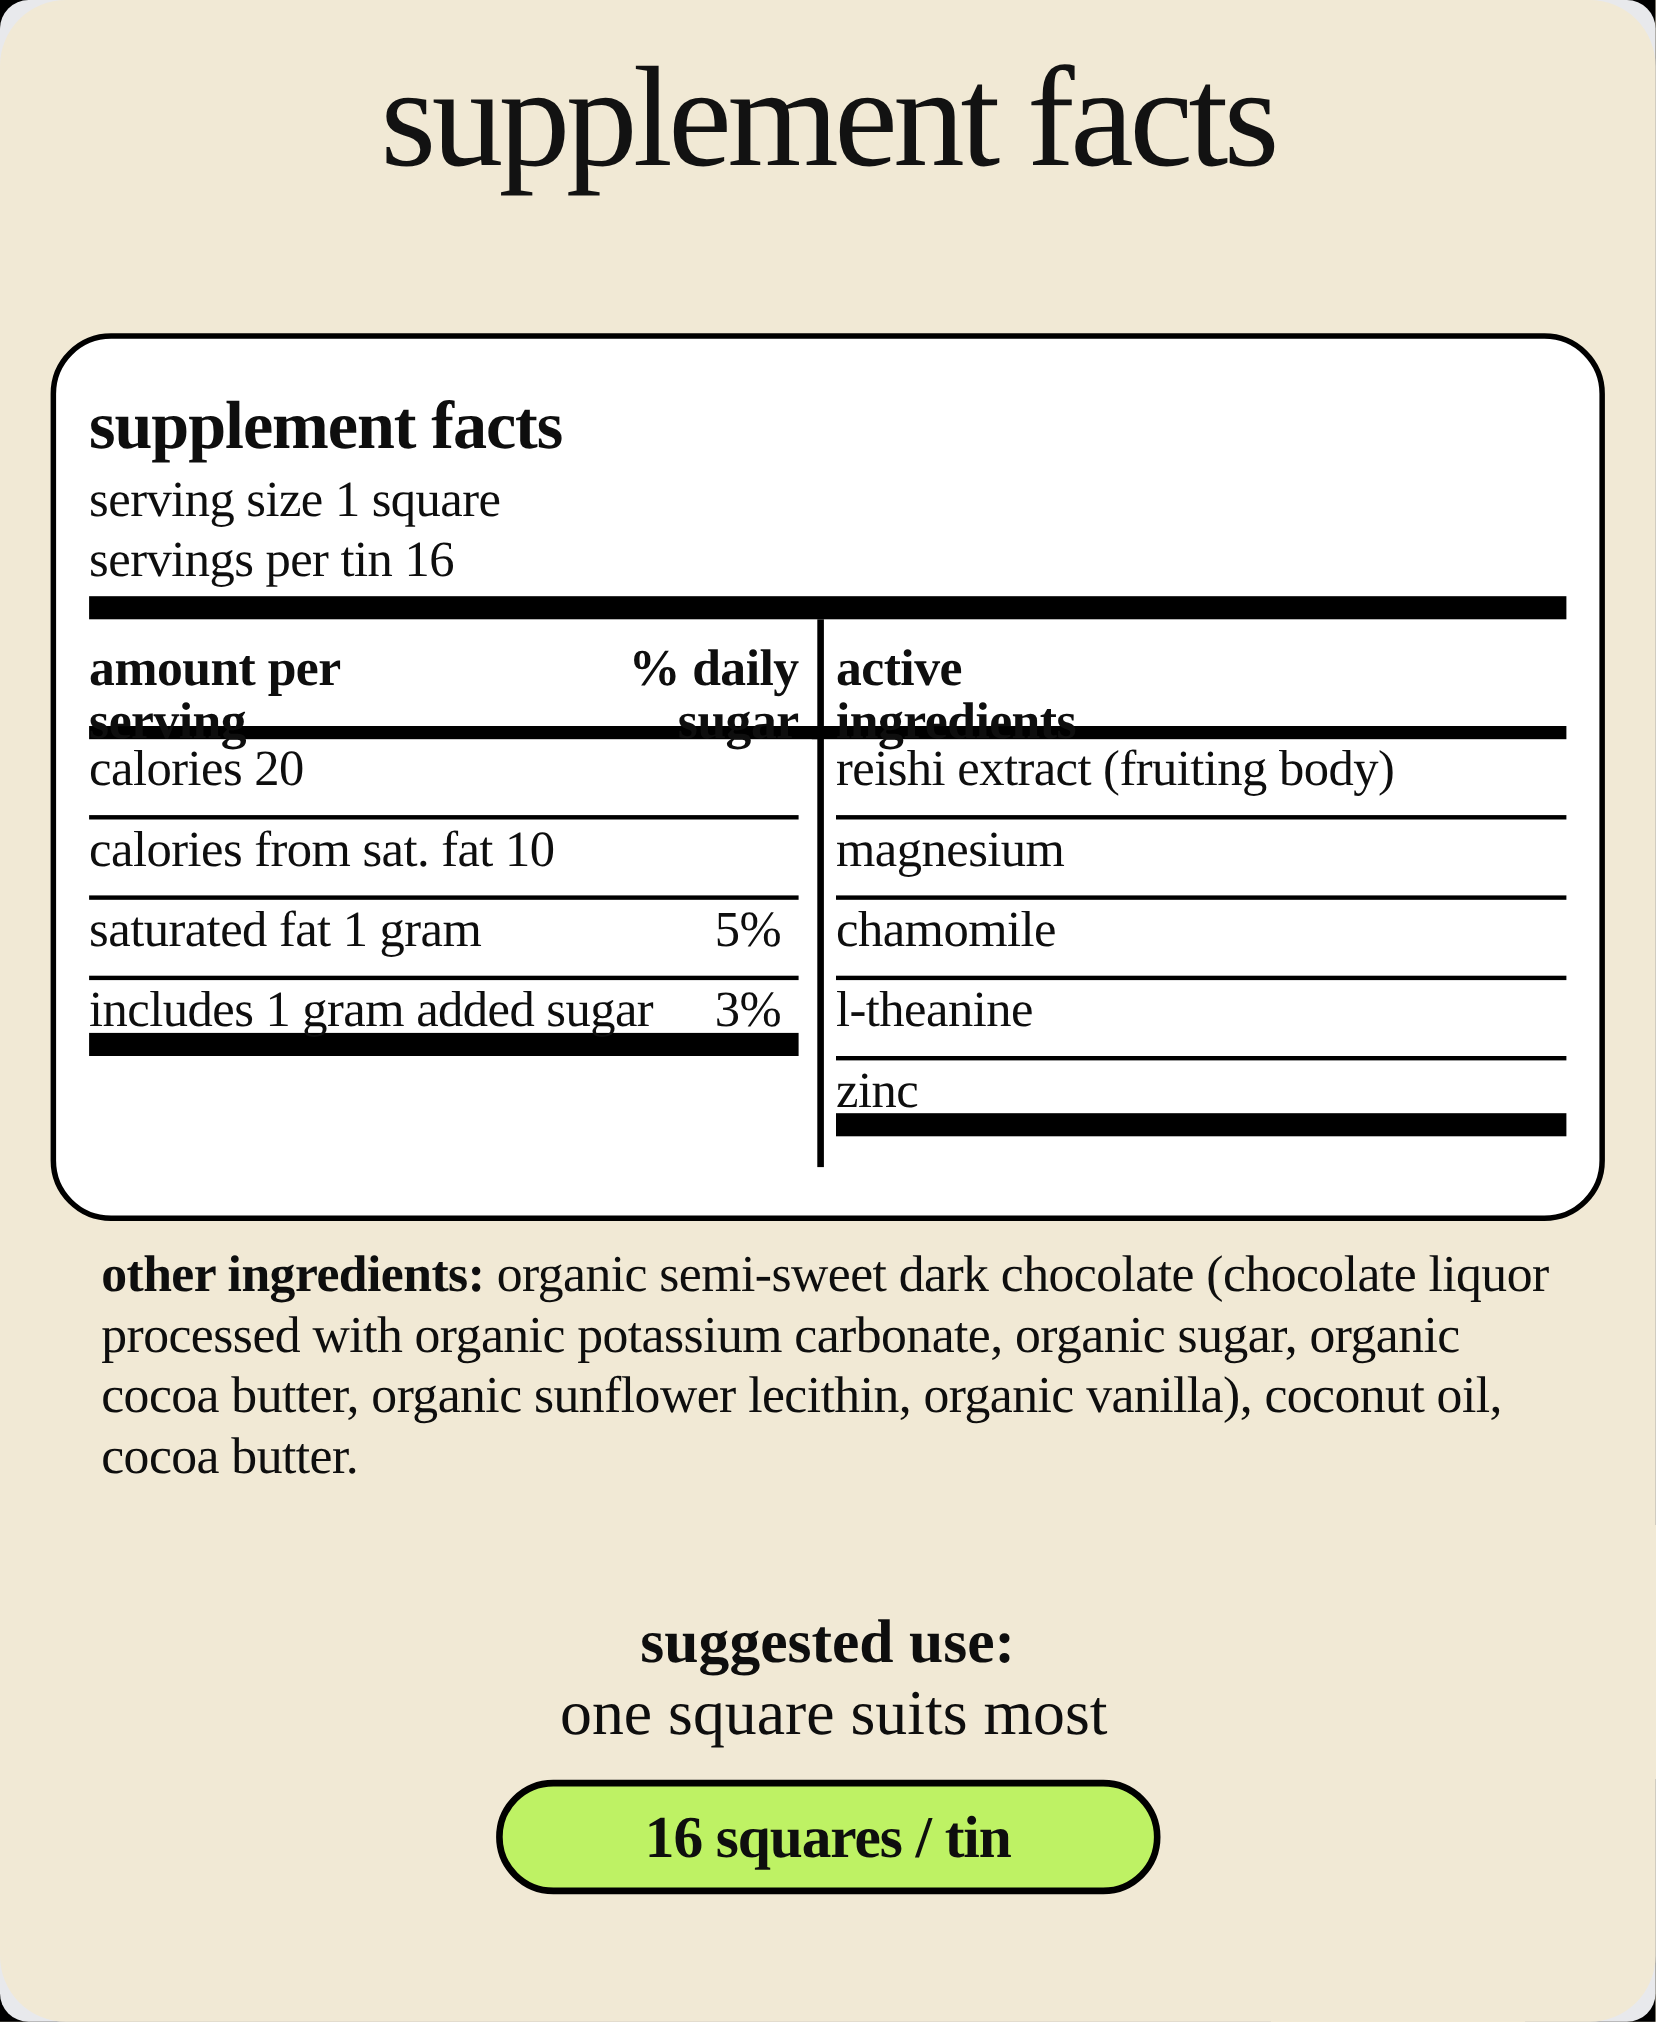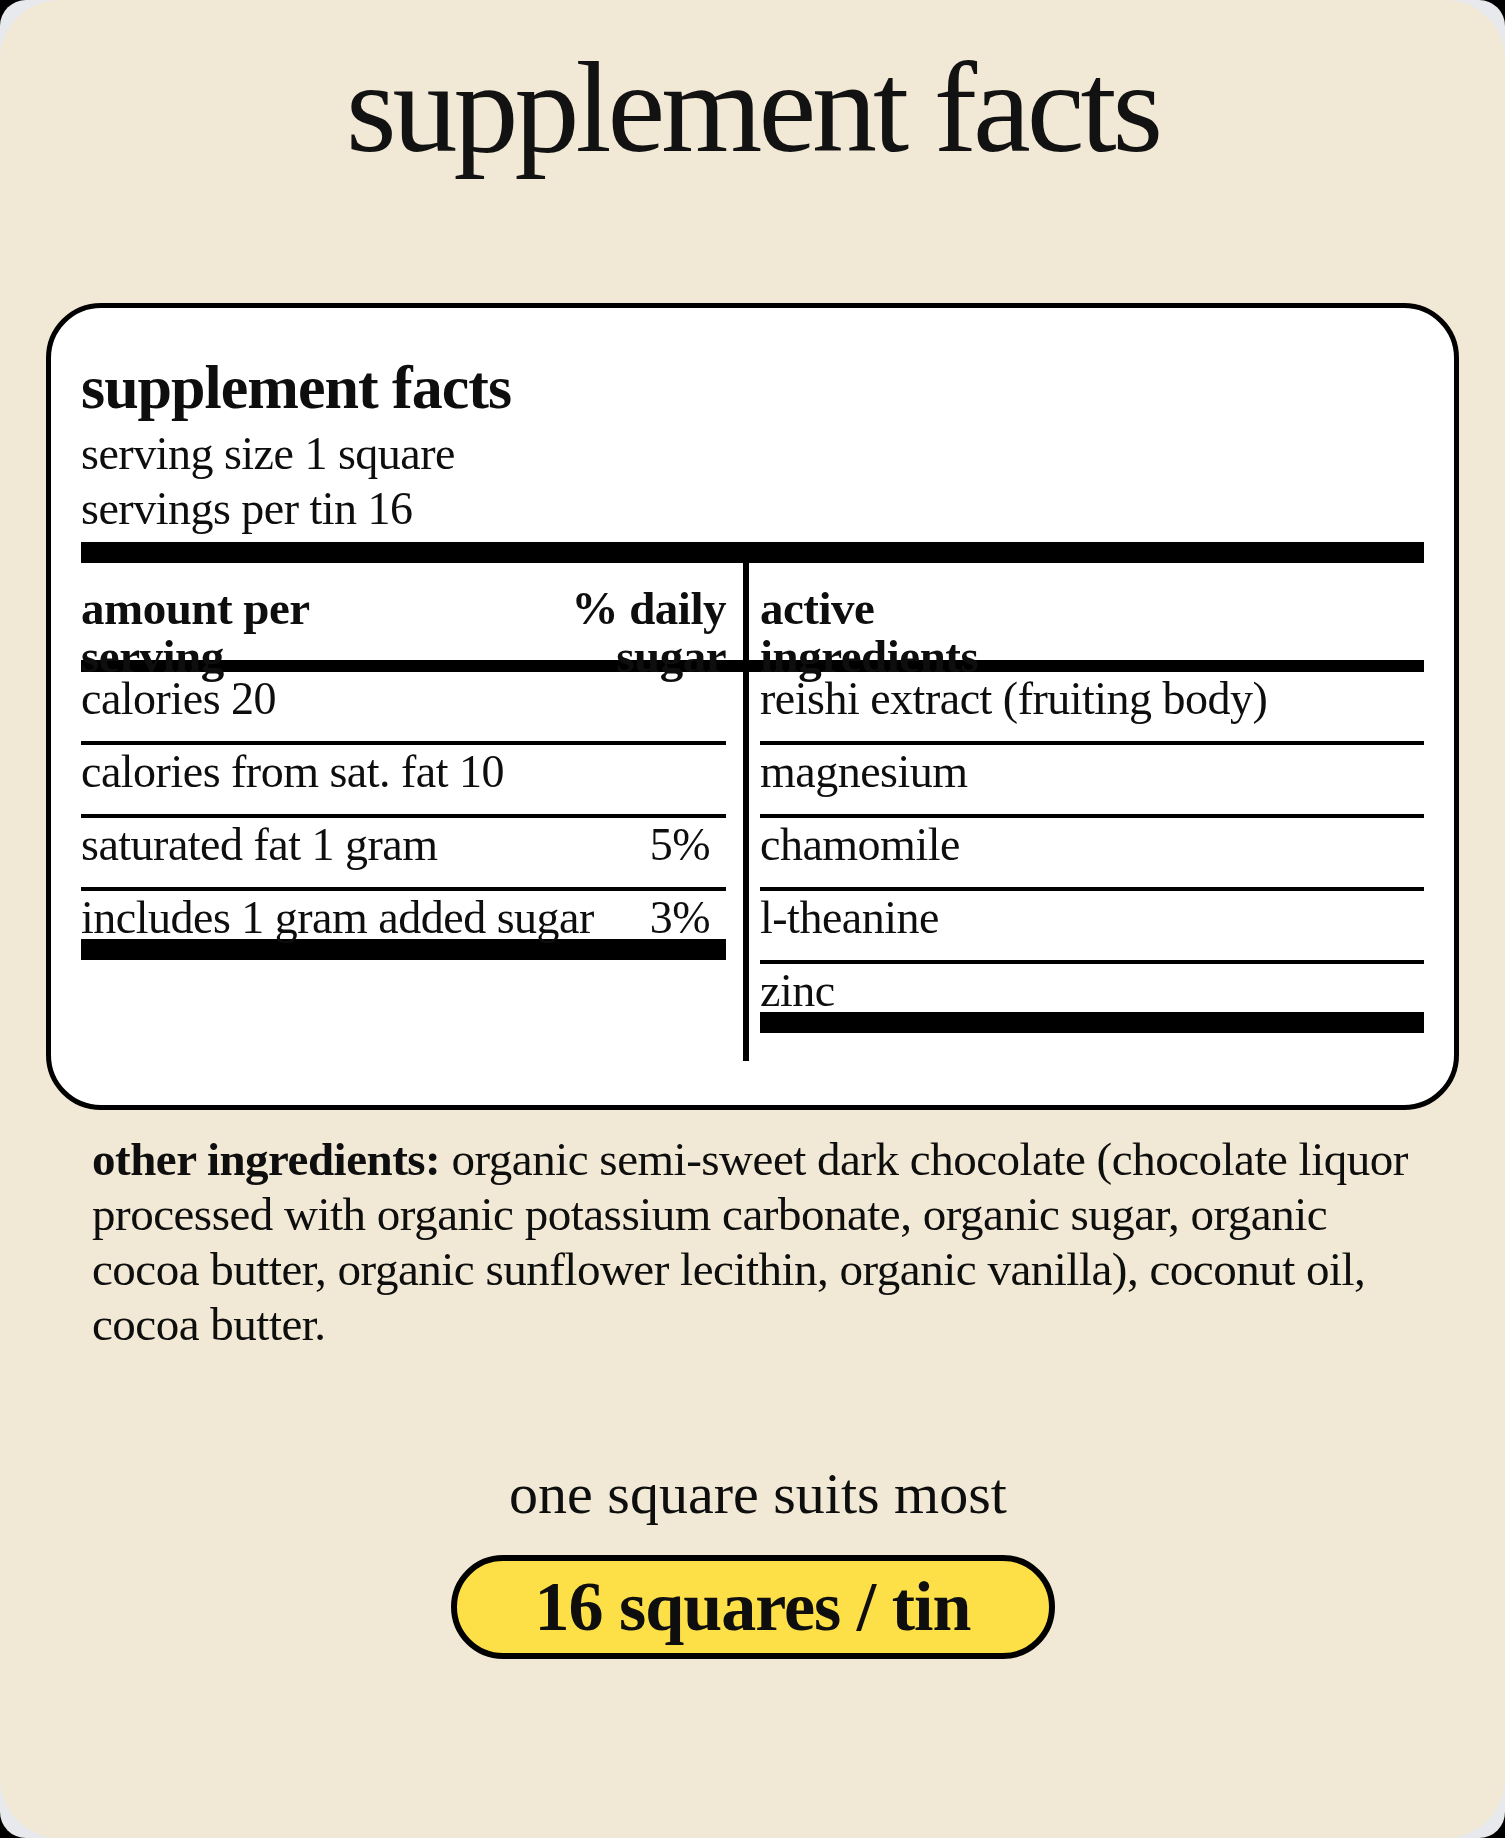--- a/index.html
+++ b/index.html
@@ -116,25 +116,25 @@
   .su-text{
     margin-top:4px;
     font-size:58px;
     line-height:1.05;
     padding-left:11px;
   }
   .badge{
     box-sizing:border-box;
     margin:30px auto 0 auto;
     width:604px;height:104px;
-    background:#fde047;
+    background:#bef264;
     border:6px solid #000;
     border-radius:60px;
     display:flex;align-items:center;justify-content:center;
-    font-size:70px;
+    font-size:54px;
     font-weight:700;
     letter-spacing:-1px;
   }
 </style>
 </head>
 <body>
 
 <div class="backdrop"></div>
 
 <main class="panel">
@@ -210,17 +210,18 @@
         </div>
 
         <div class="bar bar-thick"></div>
       </div>
     </div>
   </section>
 
   <p class="other-ingredients"><b>other ingredients:</b> <span>organic semi-sweet dark chocolate (chocolate liquor processed with organic potassium carbonate, organic sugar, organic cocoa butter, organic sunflower lecithin, organic vanilla), coconut oil, cocoa butter.</span></p>
 
   <div class="suggested">
+    <div class="su-label">suggested use:</div>
     <div class="su-text">one square suits most</div>
     <div class="badge">16 squares / tin</div>
   </div>
 
 </main>
 
 </body></html>

